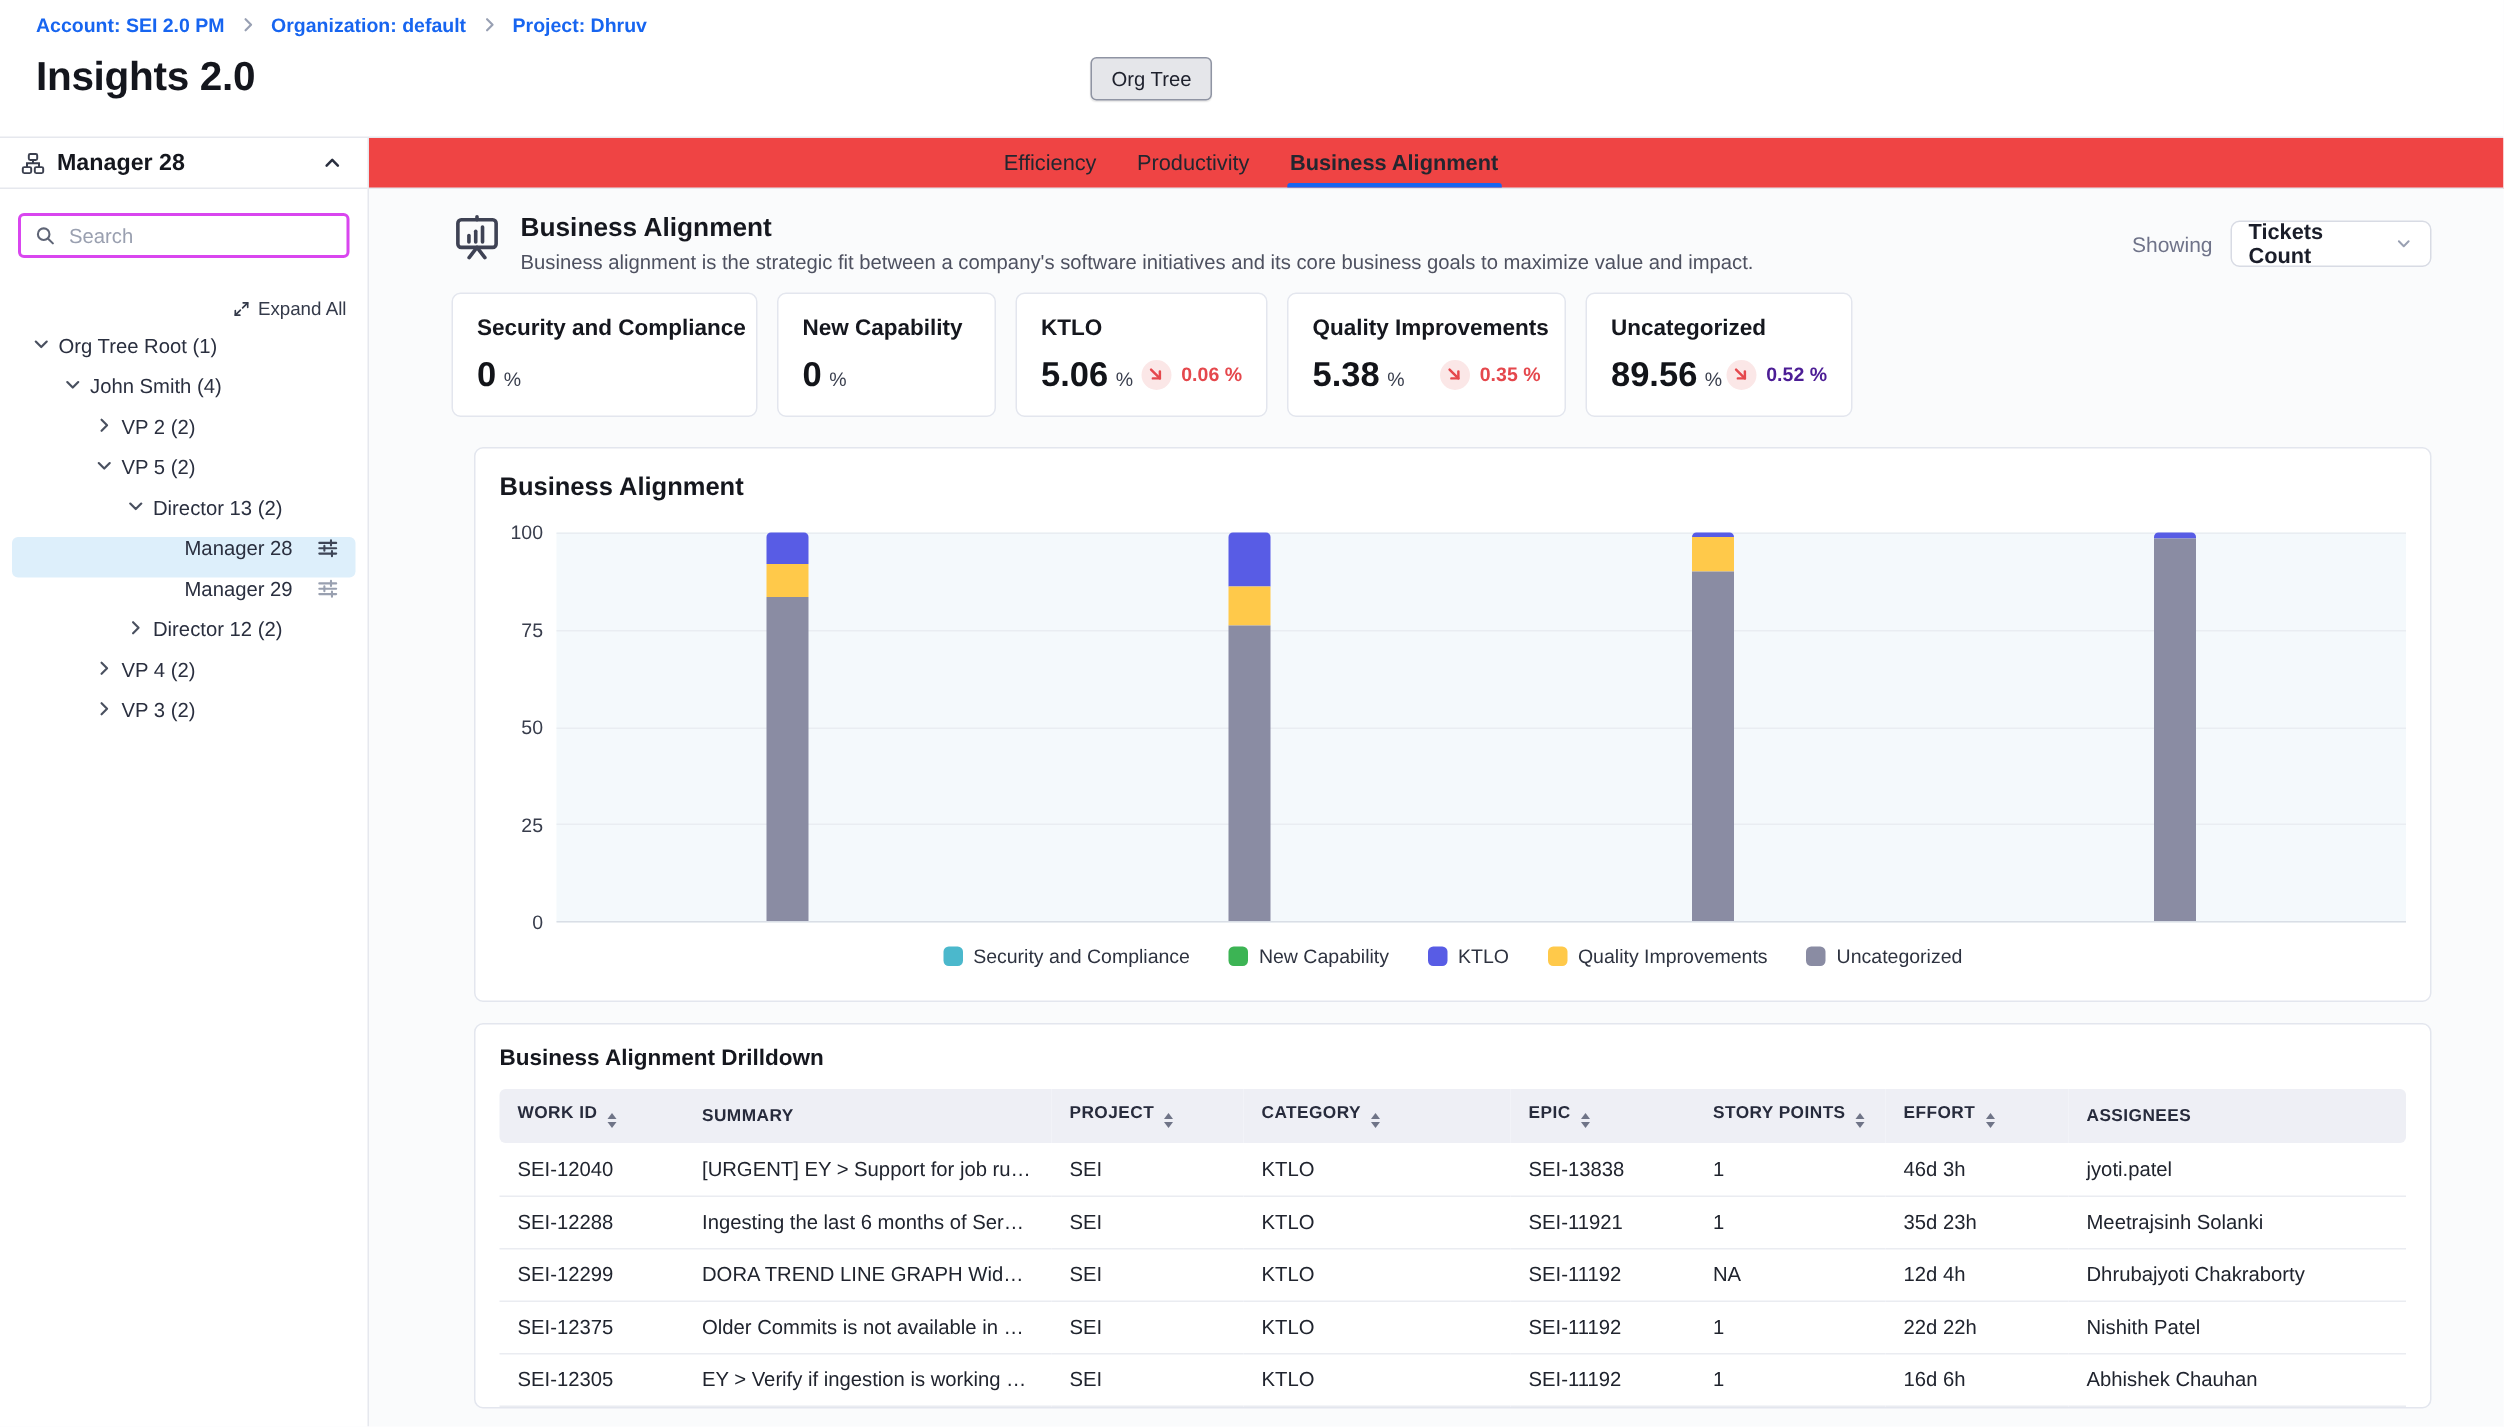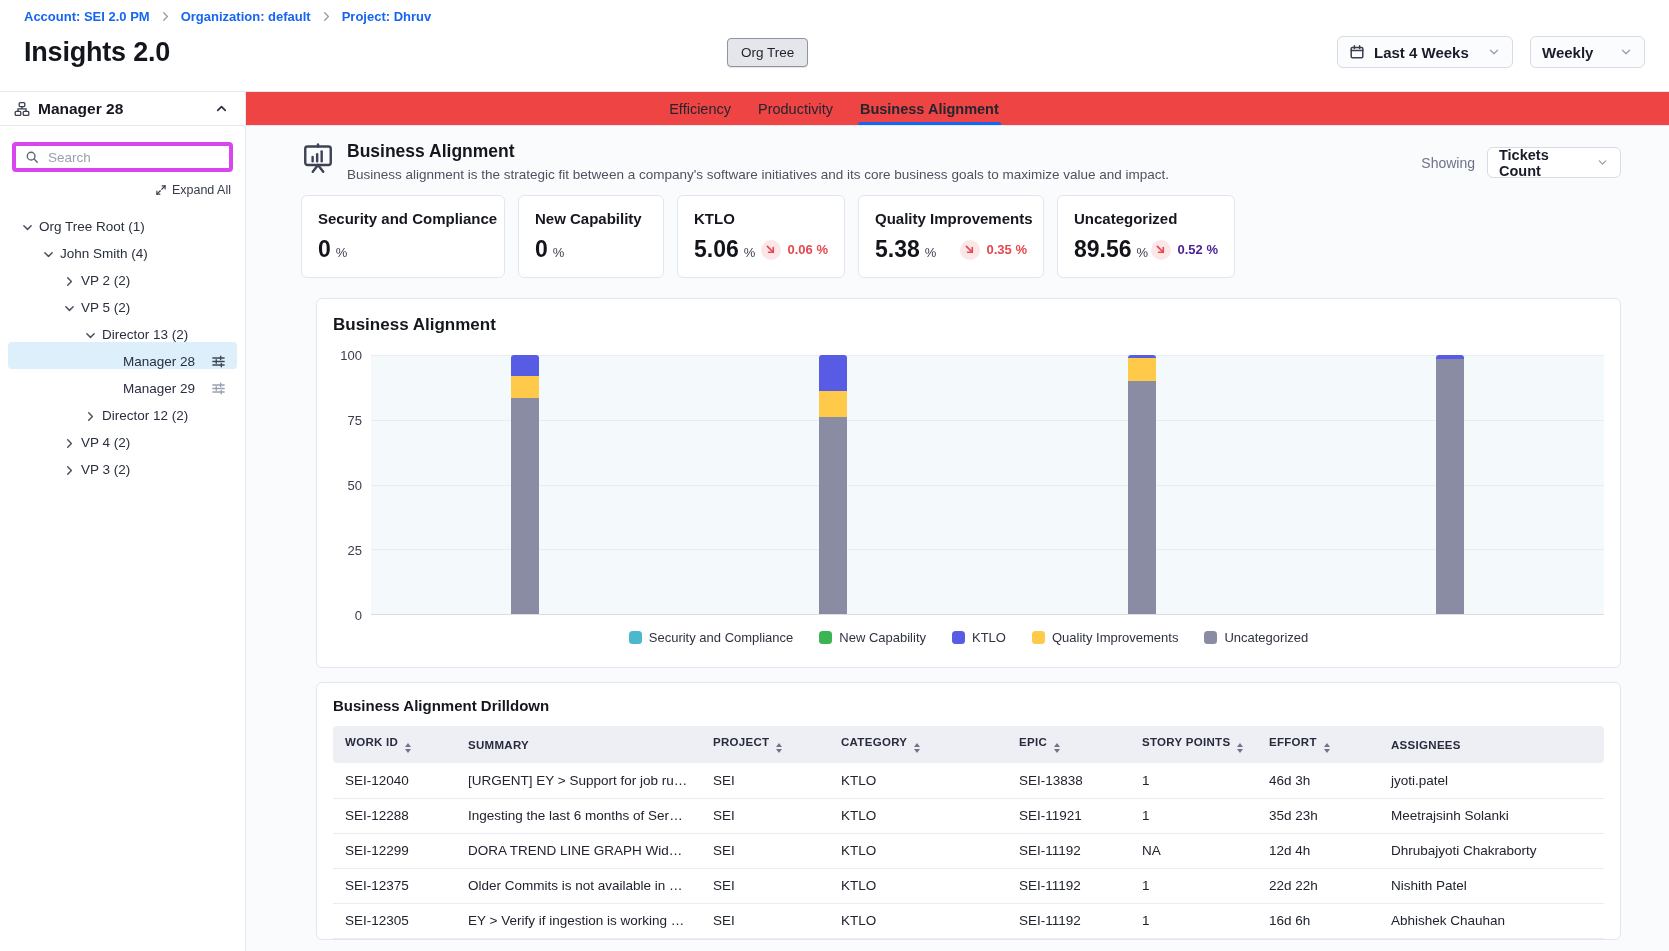--- a/index.html
+++ b/index.html
@@ -25,28 +25,28 @@
     color:#1A1D29; cursor:pointer; }
   .select .grow { flex:1; }
   .select.date { width:176px; }
   .select.gran { width:115px; }
   
   .layout { display:flex; height:860px; border-top:1px solid #E6E8EE; }
   .sidebar { width:246px; flex:none; border-right:1px solid #E6E8EE; display:flex; flex-direction:column; background:#fff; }
   .s-header { height:34px; flex:none; display:flex; align-items:center; gap:8px; padding:0 14px; border-bottom:1px solid #E6E8EE; }
   .s-title { font-size:15.5px; font-weight:700; color:#15171E; }
   .collapse-btn { margin-left:auto; display:flex; cursor:pointer; background:none; border:0; padding:2px; }
-  .search-box { margin:16px 12px 0; height:30px; border:4px solid #d946ef; border-radius:4px;
+  .search-box { margin:16px 12px 16px; height:30px; border:2px solid #d946ef; border-radius:4px;
     display:flex; align-items:center; padding:0 9px; gap:7px; background:#fff; }
   .search-box input { border:0; outline:0; flex:1; min-width:0; font-size:13.5px; font-family:inherit; color:#2A2F3F; background:transparent; }
   .search-box input::placeholder { color:#9AA0B0; }
   .expand-all { display:flex; justify-content:flex-end; align-items:center; gap:5px;
     padding:11px 14px 2px; font-size:12.5px; color:#343A4A; cursor:pointer; }
   .tree { padding:8px 8px; }
-  .trow { height:27px; display:flex; align-items:flex-end; border-radius:4px; font-size:13.5px;
+  .trow { height:27px; display:flex; align-items:flex-start; border-radius:4px; font-size:13.5px;
     color:#2A2F3F; position:relative; cursor:pointer; padding-right:10px; }
   .trow.selected { background:#DDEFFB; }
   .trow .chev { display:flex; margin-right:5px; }
   .trow .gear { position:absolute; right:11px; display:flex; }
   
   .main { flex:1; display:flex; flex-direction:column; min-width:0; }
   .tabbar { height:34px; flex:none; background:#ef4444; border-bottom:1px solid #E6E8EE; position:relative; }
   .tabs { position:absolute; left:588px; transform:translateX(-50%); top:0; height:100%; display:flex; gap:23px; }
   .tab { height:100%; display:flex; align-items:center; padding:0 2px; font-size:14.5px;
     color:#23262F; position:relative; cursor:pointer; background:none; border:0; font-family:inherit; }
@@ -125,45 +125,20 @@
       <span class="bc-sep">
         <svg width="13" height="13" viewBox="0 0 16 16" fill="none" stroke="#98A0B3" stroke-width="1.8" stroke-linecap="round" stroke-linejoin="round">
           <path d="M5.8 3.5L10.3 8l-4.5 4.5"></path>
         </svg>
       </span>
       <span class="bc-link">Project: Dhruv</span>
     </div>
   <div class="title-row">
     <h1 class="page-title">Insights 2.0</h1>
     <button class="org-tree-btn">Org Tree</button>
-    <div class="top-controls">
-      <div class="select date">
-        <span class="ic" style="display:flex">
-          <svg width="16" height="16" viewBox="0 0 16 16" fill="none" stroke="#3A3F4E" stroke-width="1.5" stroke-linecap="round">
-              <rect x="2.2" y="3.4" width="11.6" height="10.4" rx="1.2"></rect>
-              <path d="M2.2 6.6h11.6"></path>
-              <path d="M5.4 1.8v2.6M10.6 1.8v2.6"></path>
-            </svg>
-        </span>
-        <span class="grow">Last 4 Weeks</span>
-        <span style="display:flex">
-          <svg width="14" height="14" viewBox="0 0 16 16" fill="none" stroke="#99A0B2" stroke-width="1.6" stroke-linecap="round" stroke-linejoin="round">
-              <path d="M4 6l4 4 4-4"></path>
-            </svg>
-        </span>
-      </div>
-      <div class="select gran">
-        <span class="grow">Weekly</span>
-        <span style="display:flex">
-          <svg width="14" height="14" viewBox="0 0 16 16" fill="none" stroke="#99A0B2" stroke-width="1.6" stroke-linecap="round" stroke-linejoin="round">
-              <path d="M4 6l4 4 4-4"></path>
-            </svg>
-        </span>
-      </div>
-    </div>
   </div>
 </div>
 
 <div class="layout">
   <aside class="sidebar">
     <div class="s-header">
       <span style="display:flex">
         <svg width="16" height="16" viewBox="0 0 16 16" fill="none" stroke="#3A3F4E" stroke-width="1.3">
             <rect x="5.2" y="1.6" width="5.6" height="4" rx="1"></rect>
             <rect x="1.2" y="10.4" width="5.6" height="4" rx="1"></rect>

